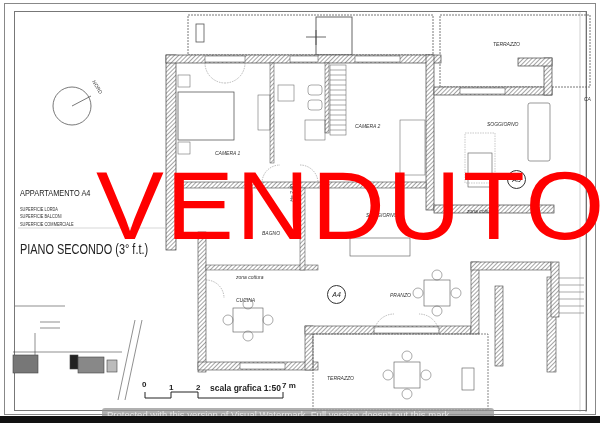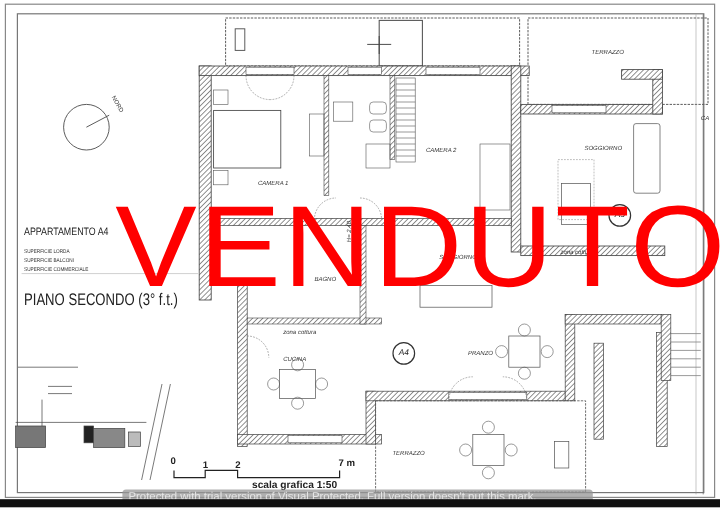--- a/index.html
+++ b/index.html
@@ -7,21 +7,21 @@
     body { position: relative; font-family: "Liberation Sans", sans-serif; color: #222; }
     .sheet { position: absolute; left: 0; top: 0; width: 540px; height: 423px; background: #fff; text-decoration: underline; }
     .frame-outer { position: absolute; left: 4px; top: 3px; width: 592px; height: 412px; border: 1px solid #888; }
     .frame-inner { position: absolute; left: 14px; top: 11px; width: 573px; height: 400px; border: 1px solid #777; }
     svg.plan { position: absolute; left: 0; top: 0; }
     .lbl { position: absolute; font-size: 5px; color: #333; letter-spacing: 0.1px; white-space: nowrap; }
     .title-a { position: absolute; left: 20px; top: 188px; font-size: 9px; font-family: "Liberation Sans Narrow", "Liberation Sans", sans-serif; transform: scaleX(0.82); transform-origin: left; color: #222; }
     .sup { position: absolute; left: 20px; font-size: 4.6px; color: #333; transform: scaleX(0.85); transform-origin: left; white-space: nowrap; }
     .piano { position: absolute; left: 20px; top: 241px; font-size: 14px; transform: scaleX(0.78); transform-origin: left; color: #222; white-space: nowrap; }
     .scale-lbl { position: absolute; font-size: 8px; font-weight: bold; color: #222; }
-    .scale-text { position: absolute; left: 210px; top: 383px; font-size: 8.5px; font-weight: bold; color: #222; white-space: nowrap; margin-top: 16px; }
+    .scale-text { position: absolute; left: 210px; top: 383px; font-size: 8.5px; font-weight: bold; color: #222; white-space: nowrap; }
     .venduto { position: absolute; left: 96px; top: 158px; font-size: 96px; color: #ff0000; letter-spacing: 2px; line-height: 1; white-space: nowrap; transform: scaleX(1.06); transform-origin: left; font-family: "Liberation Sans", sans-serif; }
     .watermark { position: absolute; left: 102px; top: 408px; width: 392px; height: 13px; background: rgba(150,150,150,0.75); border-radius: 3px; }
     .watermark span { display: block; font-size: 9.5px; color: rgba(235,235,235,0.9); line-height: 13px; padding-left: 5px; white-space: nowrap; }
     .bottom-bar { position: absolute; left: 0; top: 416px; width: 600px; height: 7px; background: #111; }
     .room { position: absolute; font-size: 5px; font-style: italic; color: #333; white-space: nowrap; }
     .badge { position: absolute; width: 19px; height: 19px; border: 1px solid #333; border-radius: 50%; font-size: 7px; font-style: italic; text-align: center; line-height: 17px; color: #222; }
   </style>
 </head>
 <body>
 
@@ -206,16 +206,16 @@
 
   <span class="scale-lbl" style="left:142px; top:380px;">0</span>
   <span class="scale-lbl" style="left:169px; top:383px;">1</span>
   <span class="scale-lbl" style="left:196px; top:383px;">2</span>
   <span class="scale-lbl" style="left:282px; top:381px;">7 m</span>
   <span class="scale-text">scala grafica 1:50</span>
 
   <div class="venduto">VENDUTO</div>
 
   <div class="watermark">
-    <span>Protected with trial version of Visual Protected. Full version doesn't put this mark.</span>
+    <span>Protected with this version of Visual Watermark. Full version doesn't put this mark.</span>
   </div>
   <div class="bottom-bar"></div>
 </div>
 
 </body></html>

